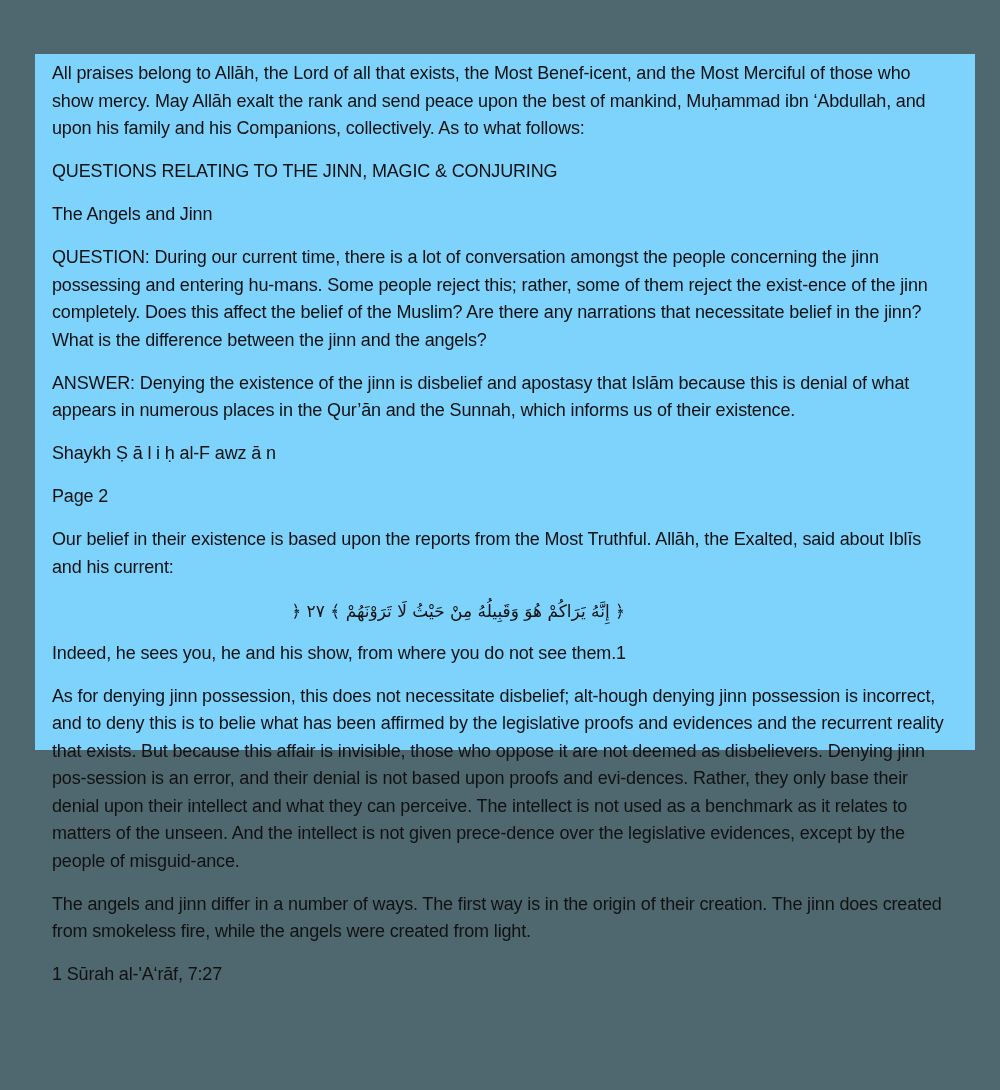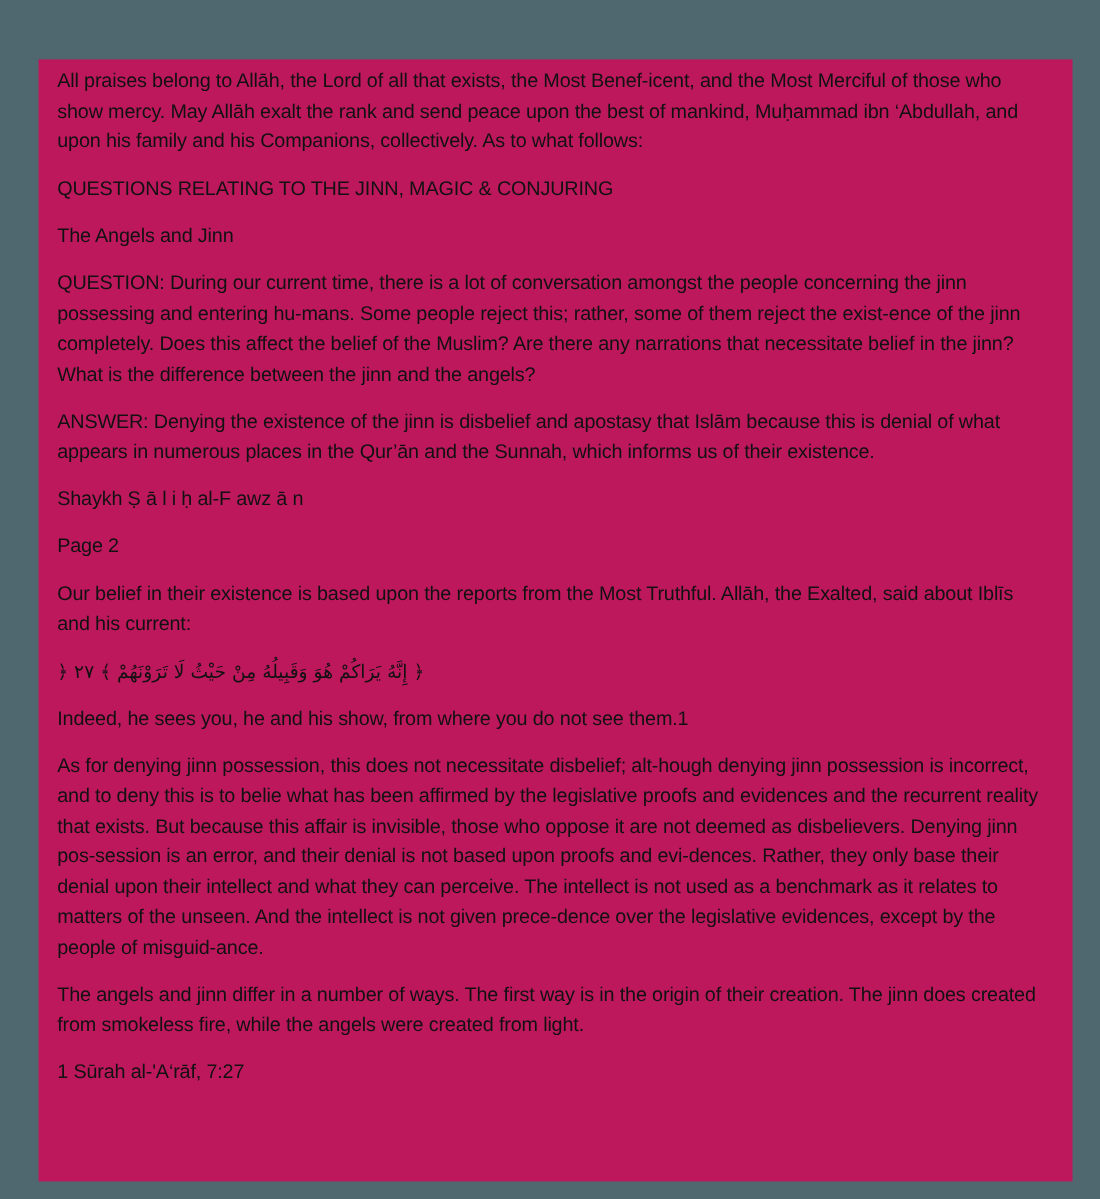--- a/index.html
+++ b/index.html
@@ -11,37 +11,37 @@
       height: 1090px;
       background: #4f6870;
       position: relative;
       overflow: hidden;
     }
     .page {
       position: absolute;
       left: 35px;
       top: 54px;
       width: 940px;
-      height: 1020px;
-      background: #be185d;
+      height: 696px;
+      background: #7dd3fc;
       box-sizing: border-box;
       padding: 6px 20px 0 17px;
       font-family: "Liberation Sans", sans-serif;
       color: #111111;
       font-size: 18px;
       line-height: 27.5px;
     }
     .para {
       margin: 0 0 15.5px 0;
       white-space: normal;
       letter-spacing: -0.15px;
     }
     .arabic {
       direction: rtl;
-      text-align: left;
+      text-align: right;
       unicode-bidi: plaintext;
       font-family: "DejaVu Sans", sans-serif;
       font-size: 17px;
       line-height: 28px;
       margin: 0 0 15px 0;
       padding-right: 330px;
     }
   </style>
 </head>
 <body>

